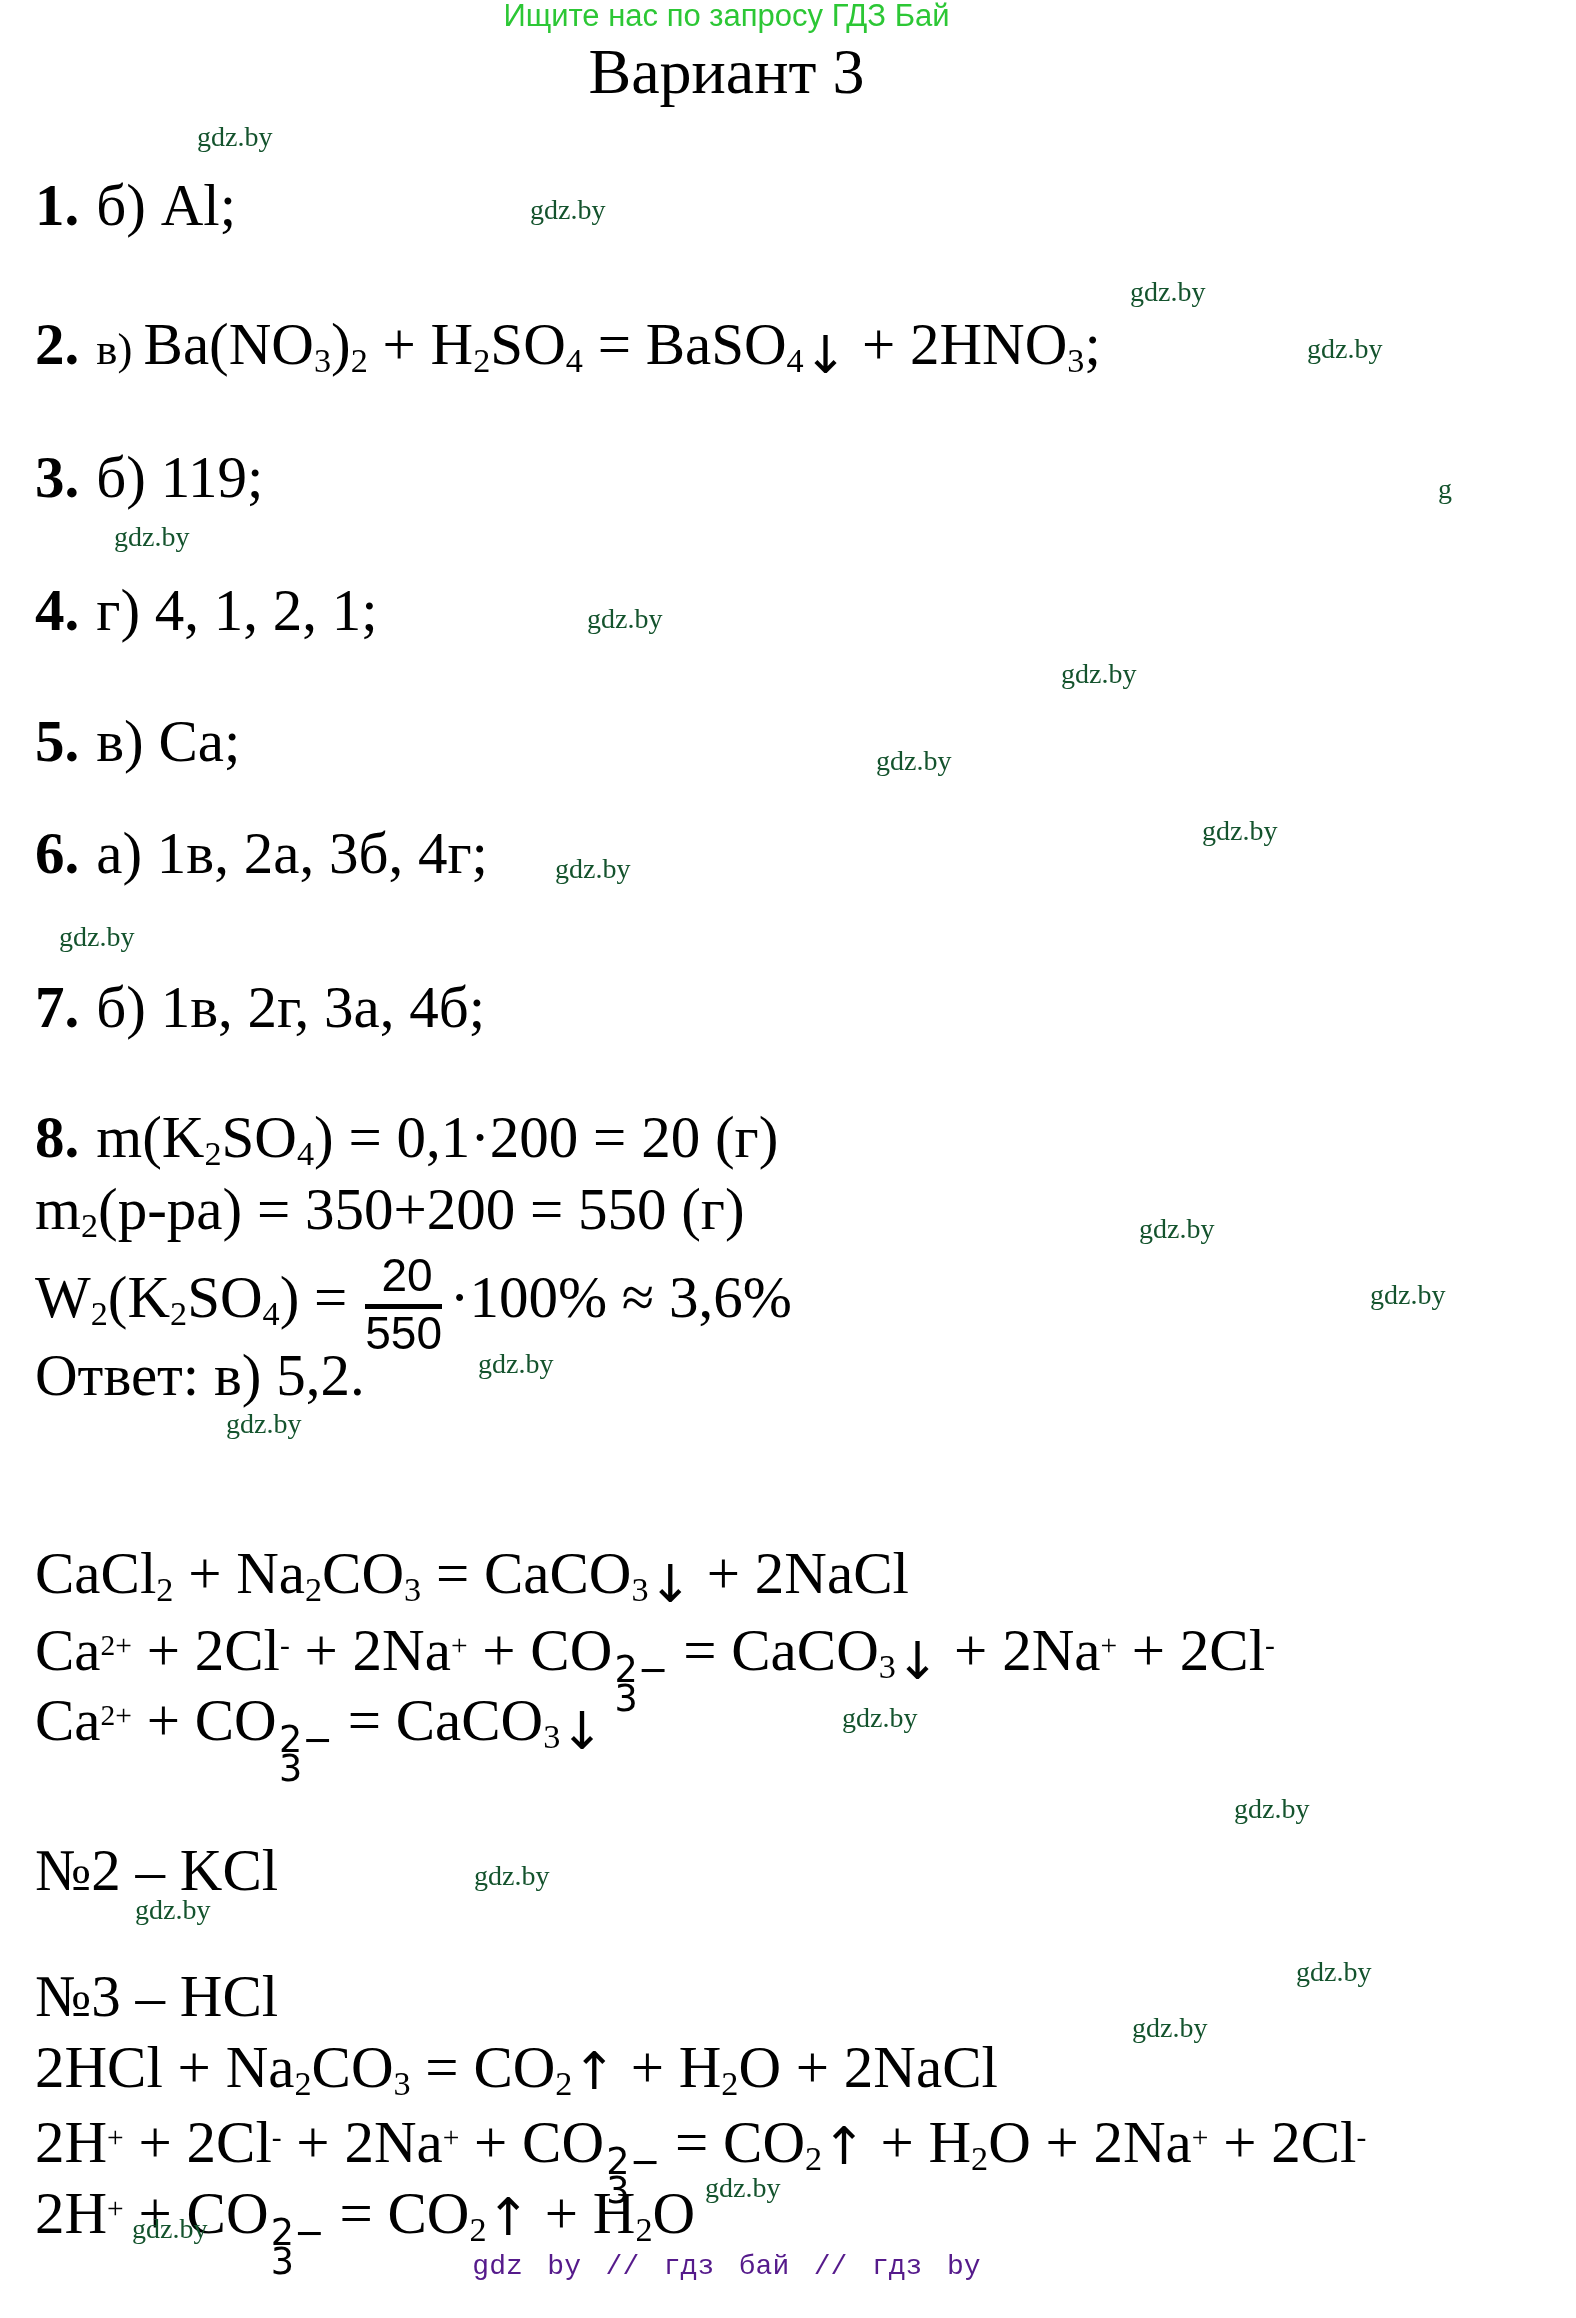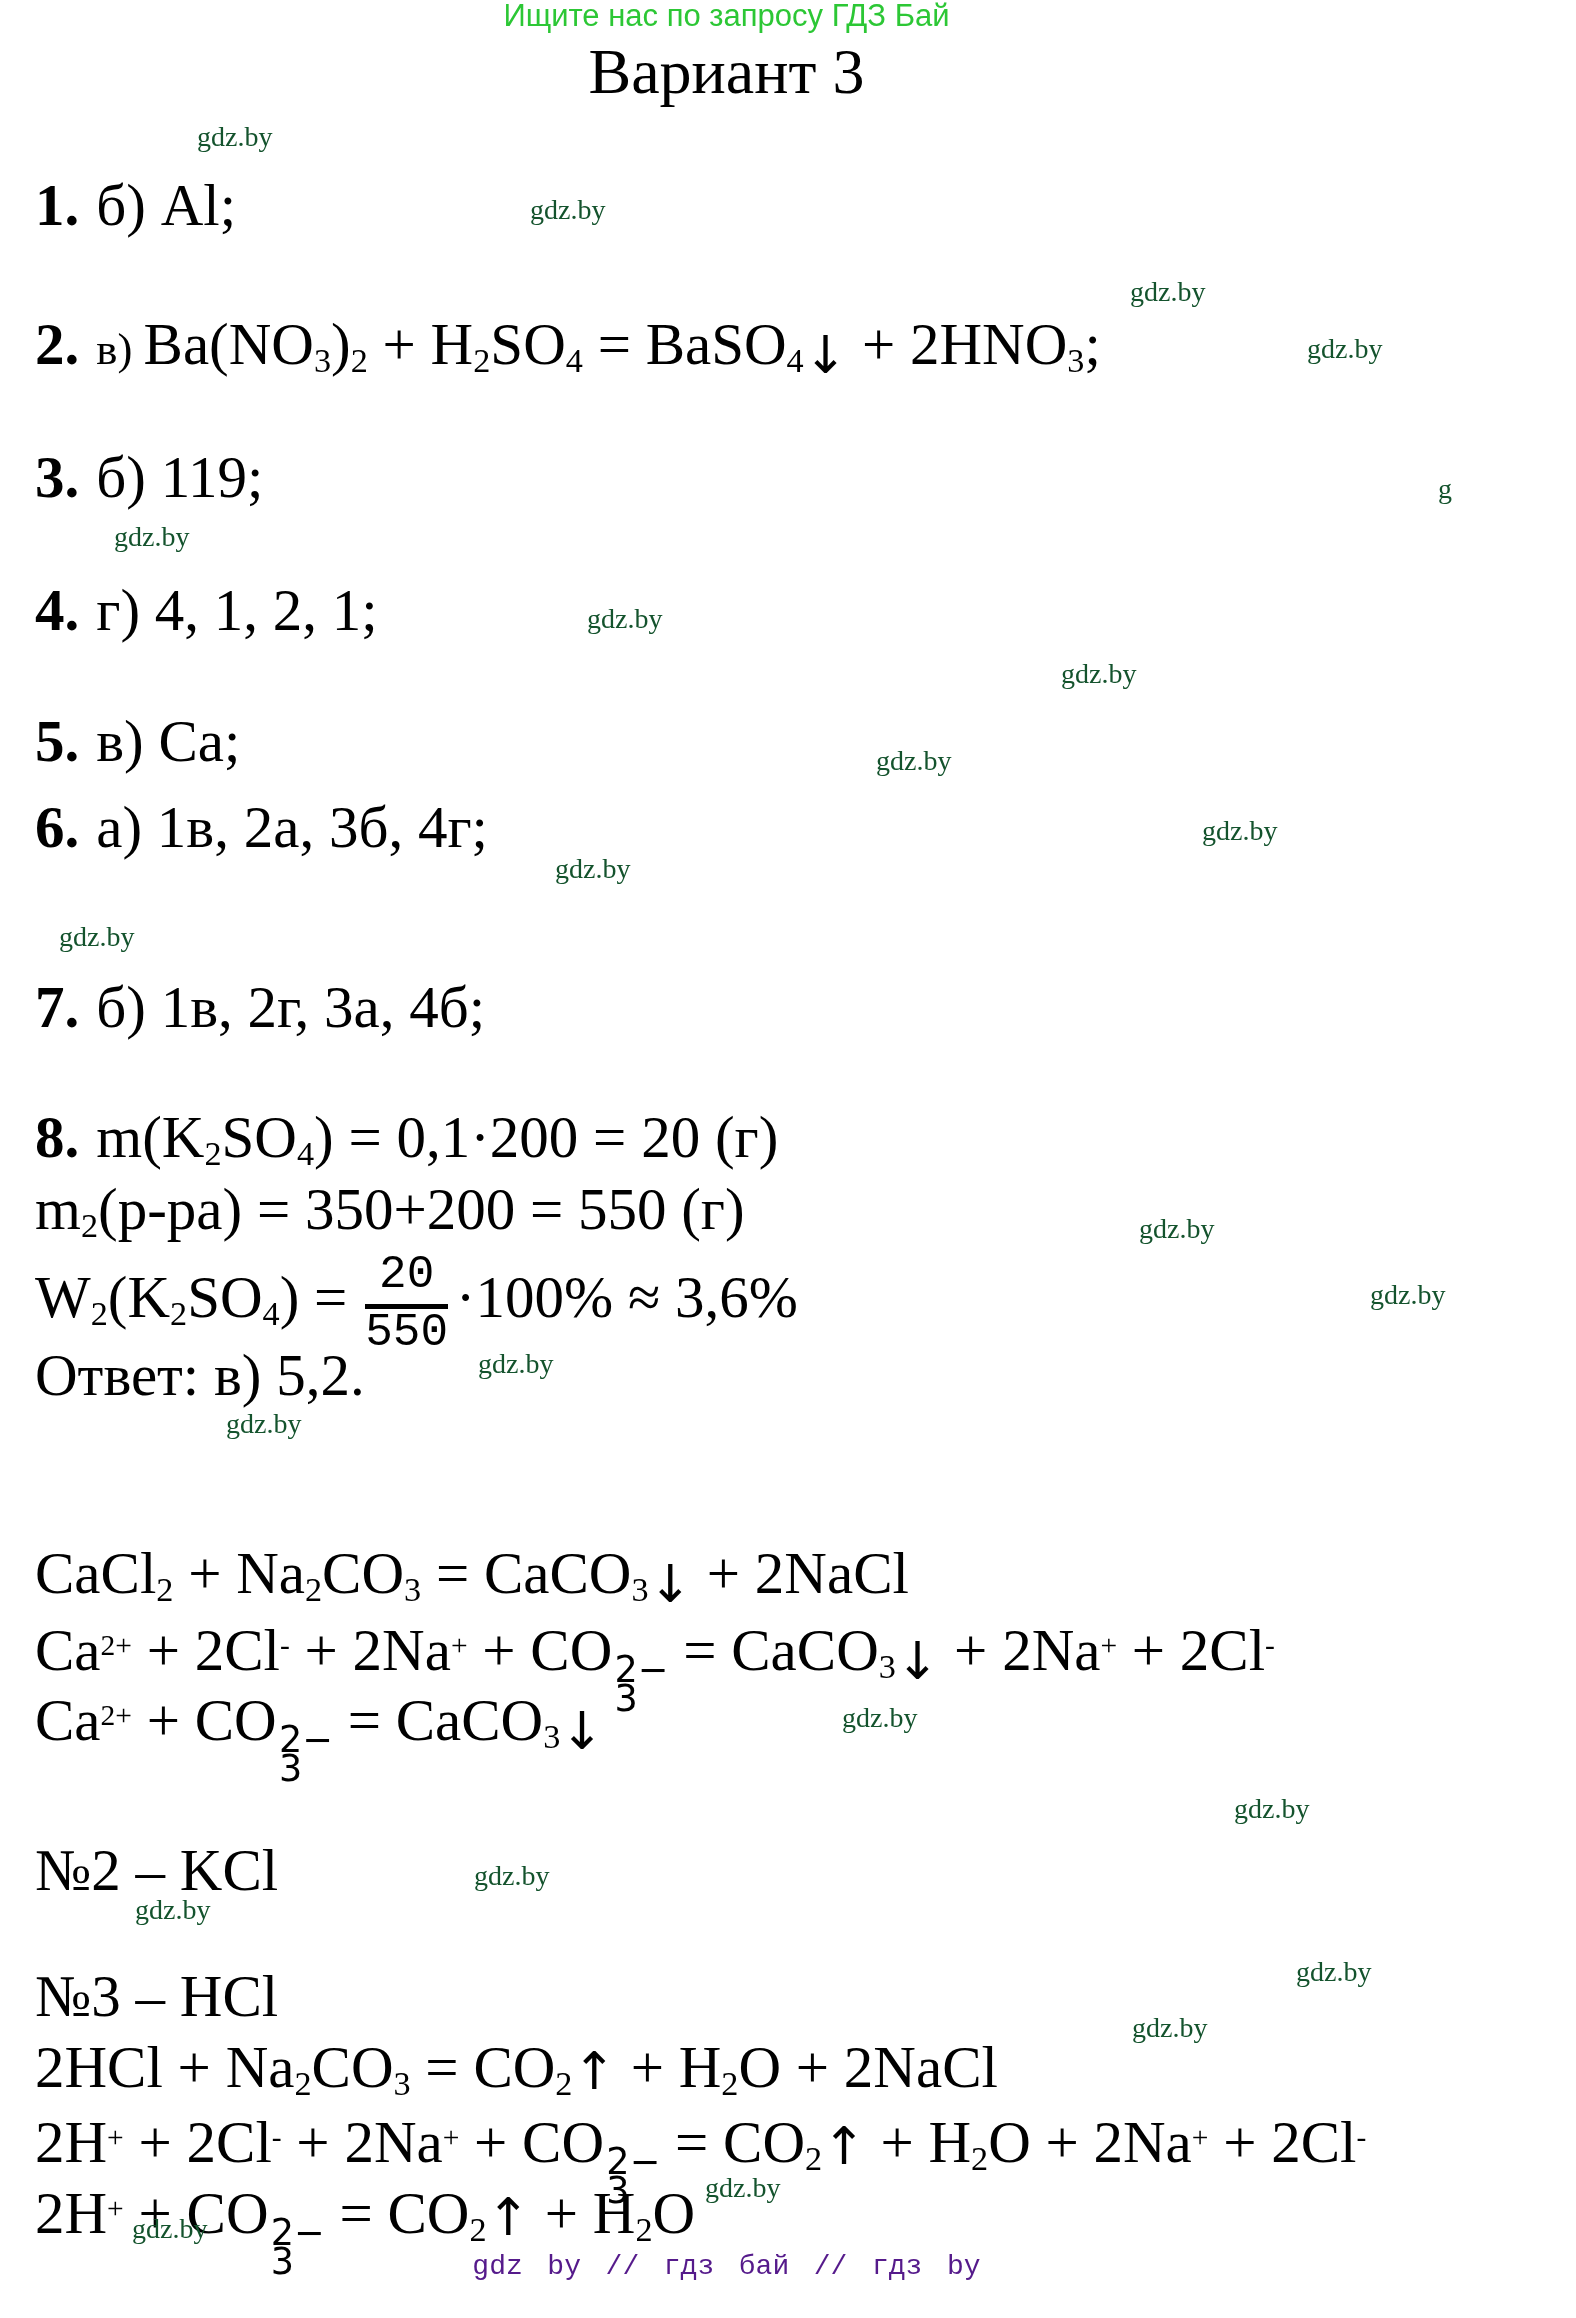--- a/index.html
+++ b/index.html
@@ -17,39 +17,39 @@
   .ln.tall{line-height:102px;}
   .num{font-weight:700;margin-right:17px;}
   .sm{font-size:0.76em;}
   .sub{font-size:0.58em;vertical-align:-0.22em;}
   .sup{font-size:0.5em;vertical-align:0.5em;}
   .dn,.up{font-family:"DejaVu Sans",sans-serif;font-size:0.88em;}
   .dn{vertical-align:-0.18em;}
   .up{vertical-align:-0.04em;}
   .stk{display:inline-flex;flex-direction:column;align-items:flex-start;vertical-align:-0.34em;
        font-family:"DejaVu Sans",sans-serif;font-size:0.62em;line-height:0.8;margin-left:2.3px;}
-  .frac{display:inline-block;vertical-align:middle;text-align:center;
-        font-family:Liberation Mono, monospace;font-size:0.78em;line-height:1;margin:0 7.8px 0 3.1px;}
+  .frac{display:inline-block;vertical-align:middle;text-align:right;
+        font-family:Liberation Sans, sans-serif;font-size:0.78em;line-height:1;margin:0 7.8px 0 3.1px;}
   .fn{display:block;border-bottom:5.5px solid #000;padding:1.6px 9.4px 6.3px;}
   .fd{display:block;padding-top:1px;}
 </style>
 </head>
 <body>
 
 <div class="page">
 
   <div class="banner">Ищите нас по запросу ГДЗ Бай</div>
   <div class="title">Вариант 3</div>
 
   <div class="ln" style="top:169px"><span class="num">1.</span><span><span>б) Al;</span></span></div>
   <div class="ln" style="top:308px"><span class="num">2.</span><span><span class="sm">в) </span><span>Ba(NO</span><span class="sub">3</span><span>)</span><span class="sub">2</span><span> + H</span><span class="sub">2</span><span>SO</span><span class="sub">4</span><span> = BaSO</span><span class="sub">4</span><span class="dn">↓</span><span> + 2HNO</span><span class="sub">3</span><span>;</span></span></div>
   <div class="ln" style="top:441px"><span class="num">3.</span><span><span>б) 119;</span></span></div>
   <div class="ln" style="top:574px"><span class="num">4.</span><span><span>г) 4, 1, 2, 1;</span></span></div>
   <div class="ln" style="top:705px"><span class="num">5.</span><span><span>в) Ca;</span></span></div>
-  <div class="ln" style="top:791px"><span class="num">6.</span><span><span>а) 1в, 2а, 3б, 4г;</span></span></div>
+  <div class="ln" style="top:817px"><span class="num">6.</span><span><span>а) 1в, 2а, 3б, 4г;</span></span></div>
   <div class="ln" style="top:971px"><span class="num">7.</span><span><span>б) 1в, 2г, 3а, 4б;</span></span></div>
 
   <div class="ln" style="top:1101px"><span class="num">8.</span><span><span>m(K</span><span class="sub">2</span><span>SO</span><span class="sub">4</span><span>) = 0,1·200 = 20 (г)</span></span></div>
   <div class="ln" style="top:1173px"><span><span>m</span><span class="sub">2</span><span>(р-ра) = 350+200 = 550 (г)</span></span></div>
   <div class="ln tall" style="top:1246px"><span><span>W</span><span class="sub">2</span><span>(K</span><span class="sub">2</span><span>SO</span><span class="sub">4</span><span>) = </span><span class="frac"><span class="fn">20</span><span class="fd">550</span></span><span>·100% ≈ 3,6%</span></span></div>
   <div class="ln" style="top:1339px"><span><span>Ответ: в) 5,2.</span></span></div>
 
   <div class="ln" style="top:1537px"><span><span>CaCl</span><span class="sub">2</span><span> + Na</span><span class="sub">2</span><span>CO</span><span class="sub">3</span><span> = CaCO</span><span class="sub">3</span><span class="dn">↓</span><span> + 2NaCl</span></span></div>
   <div class="ln" style="top:1609px"><span><span>Ca</span><span class="sup">2+</span><span> + 2Cl</span><span class="sup">-</span><span> + 2Na</span><span class="sup">+</span><span> + CO</span><span class="stk">
           <span>2−</span>

